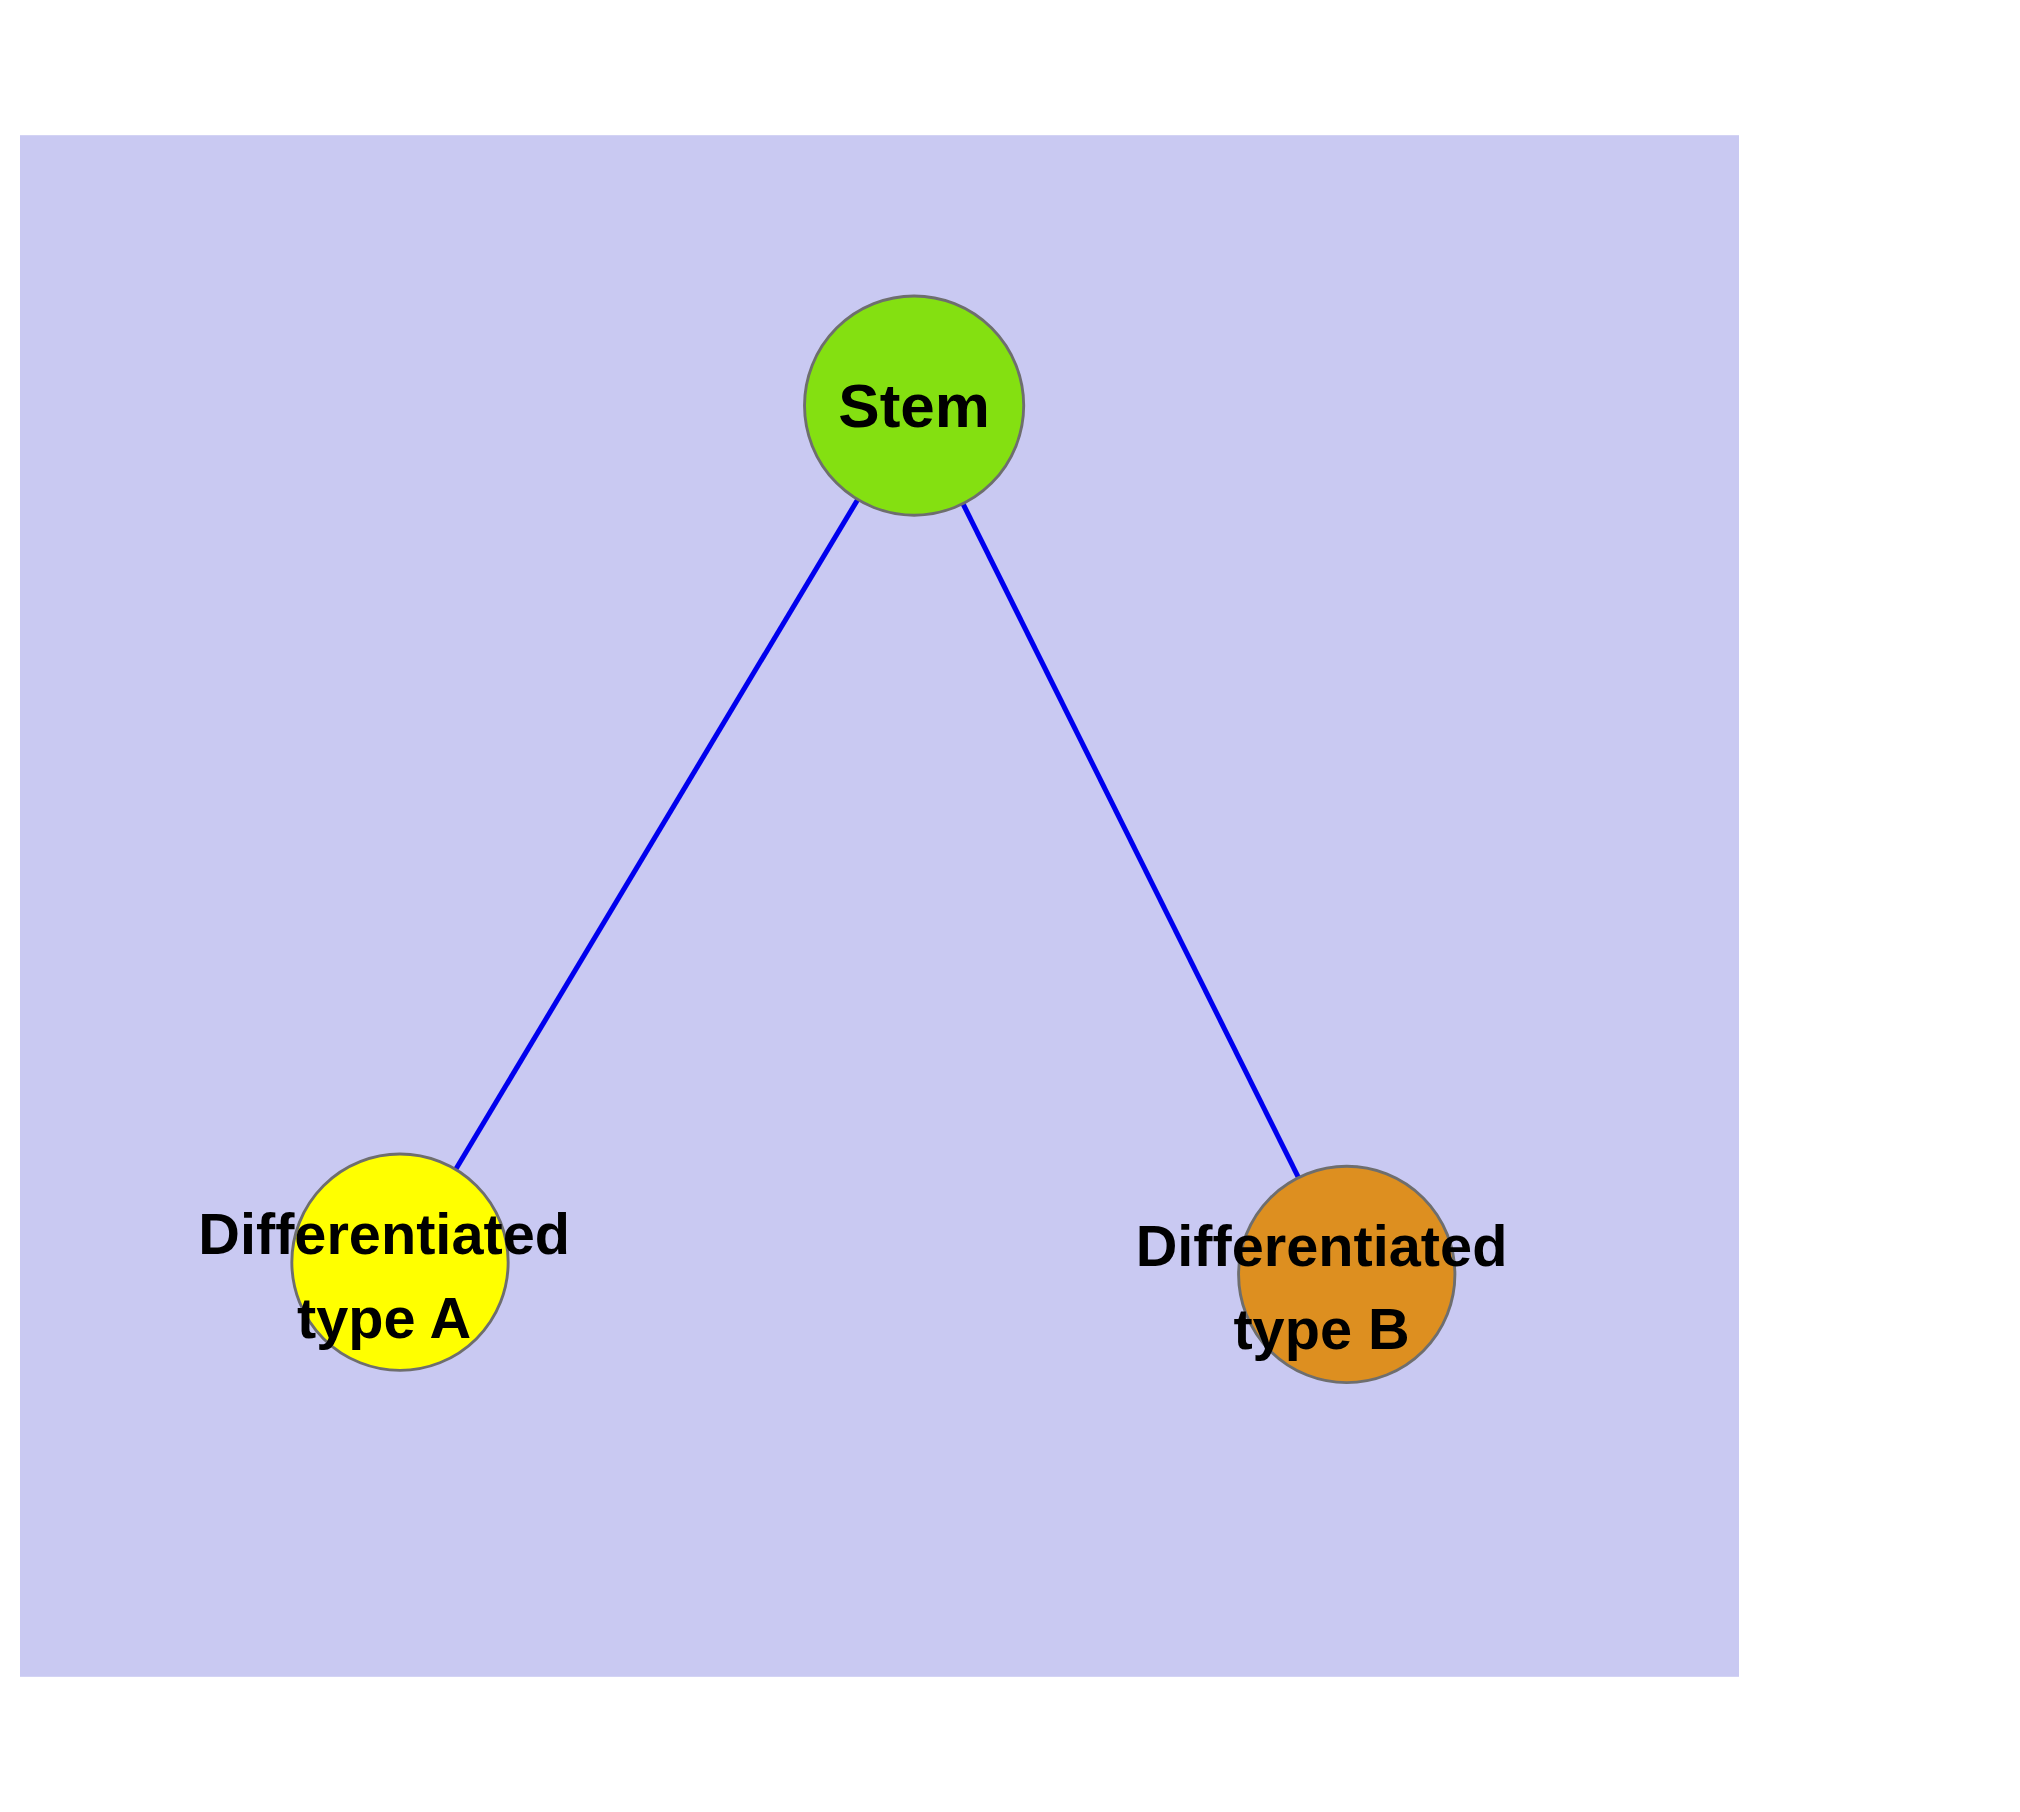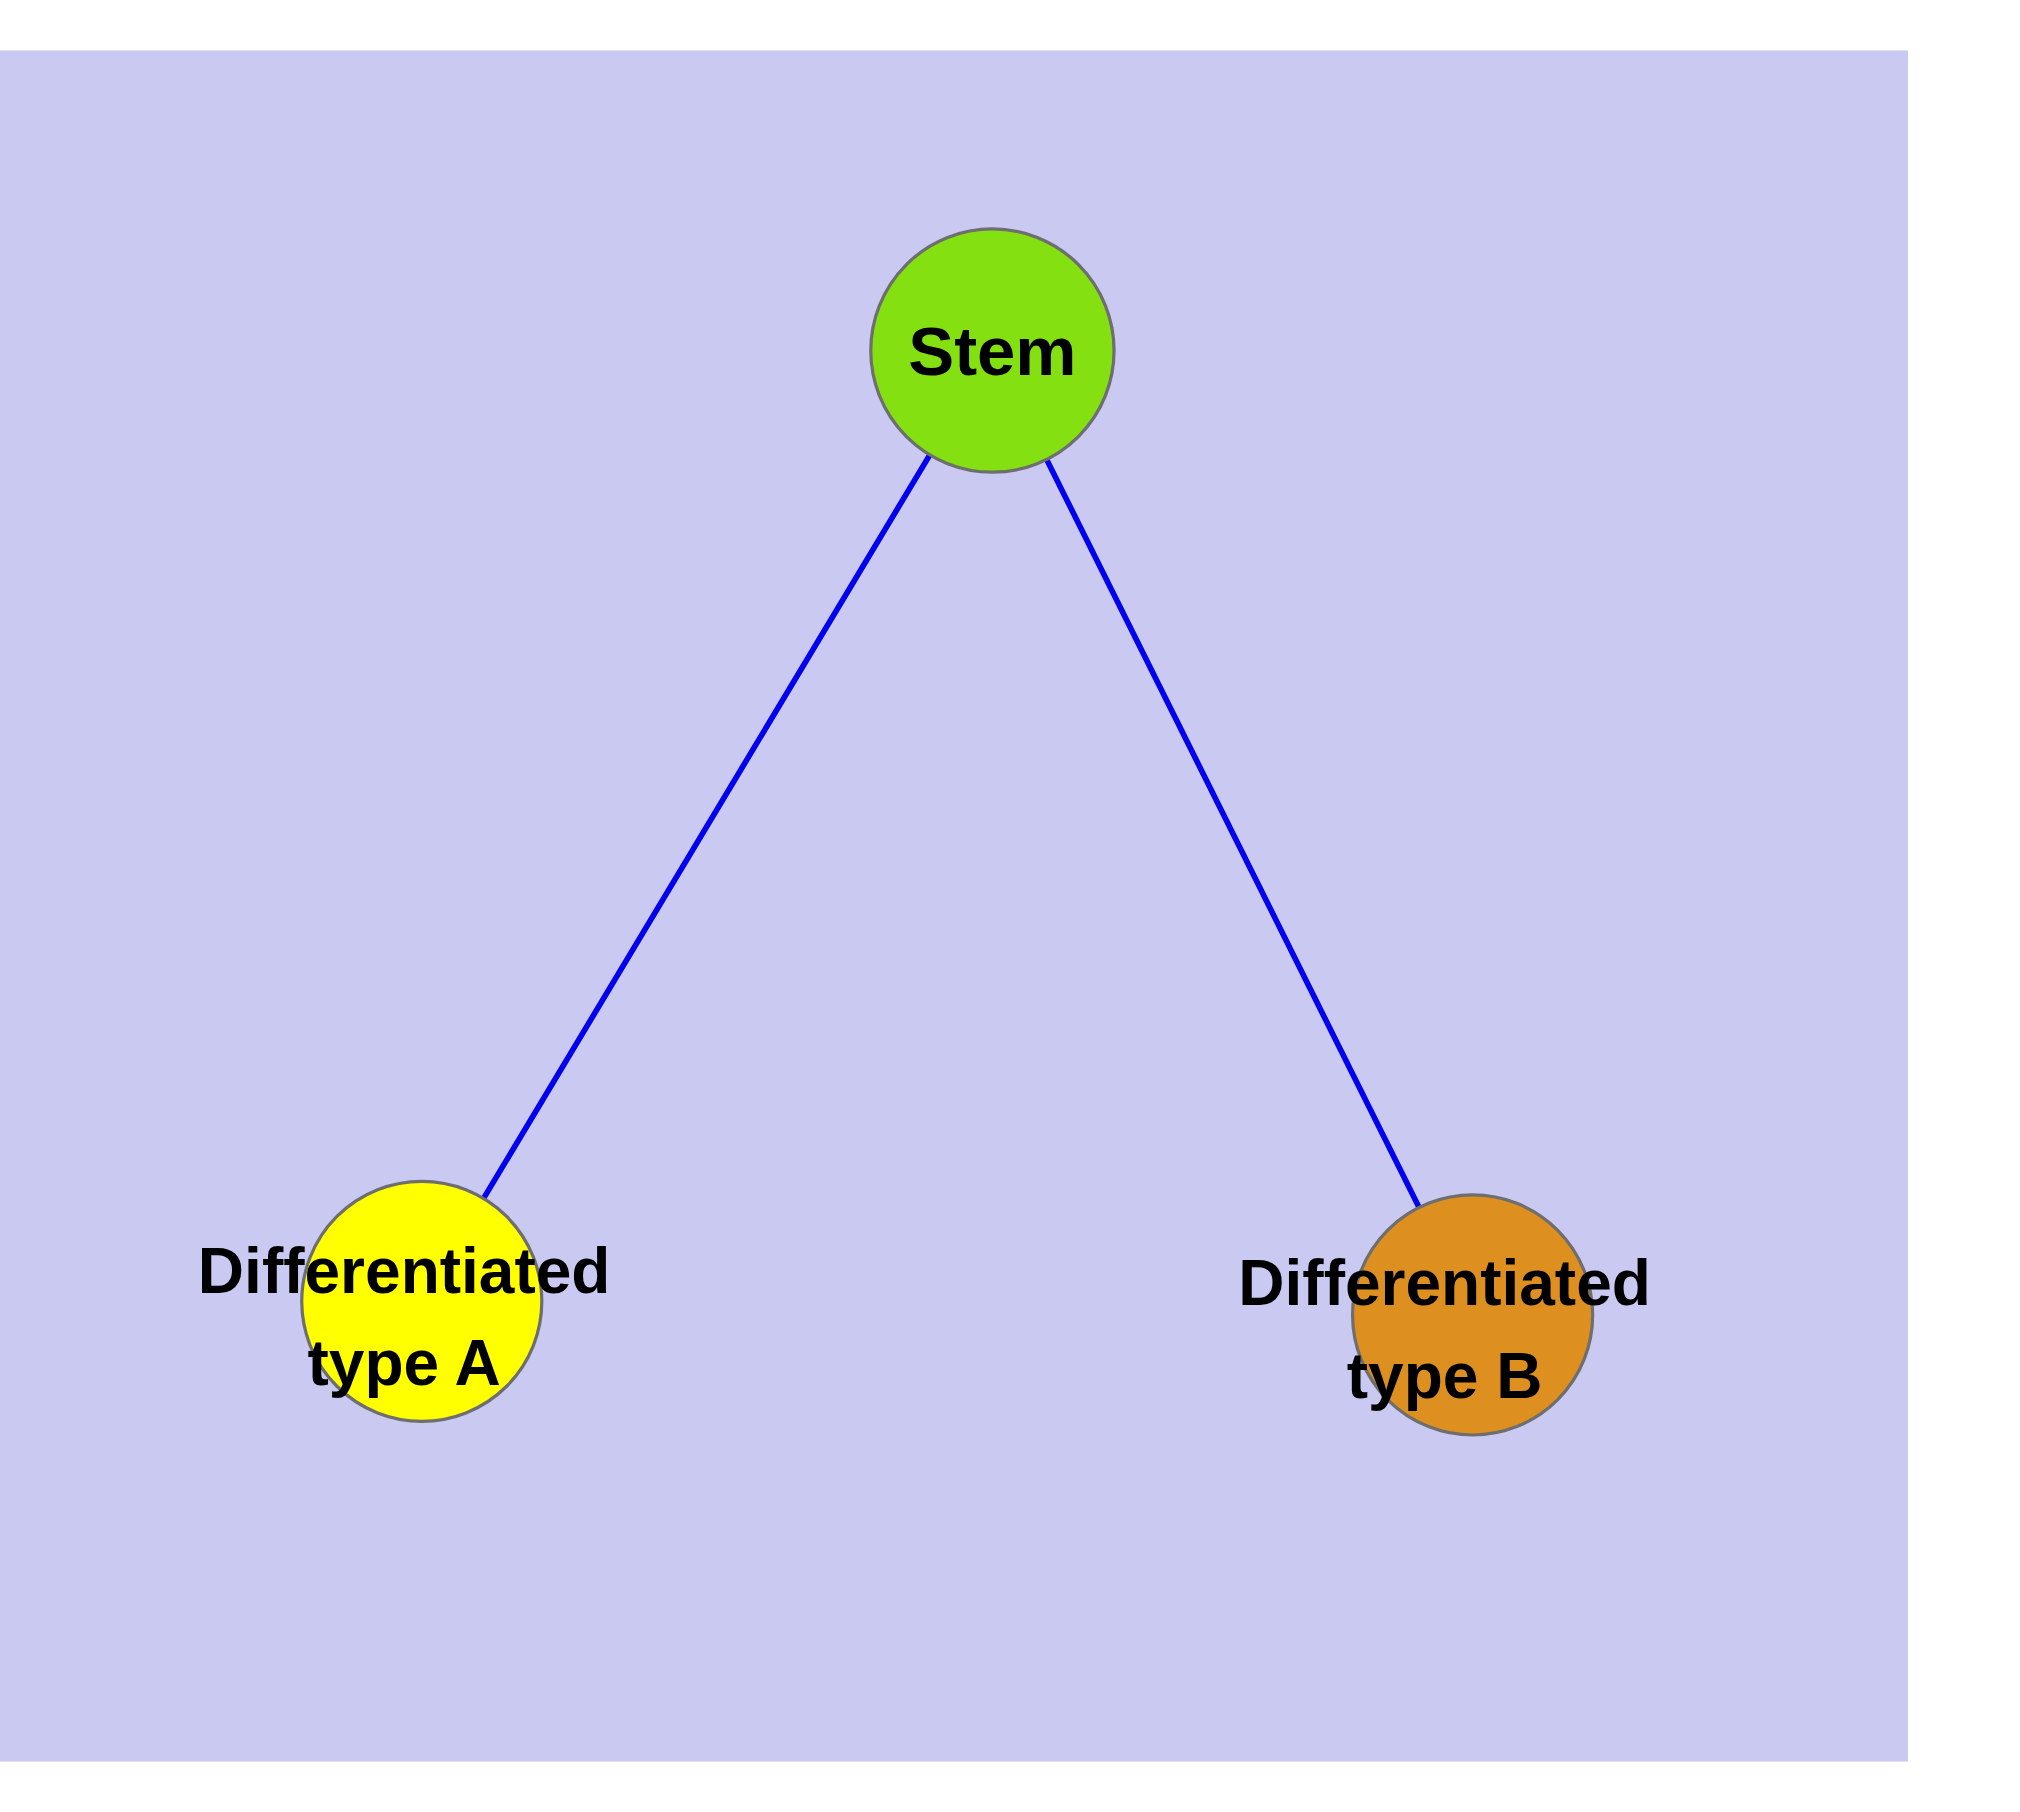--- a/index.html
+++ b/index.html
@@ -1,25 +1,26 @@
 <!DOCTYPE html>
 <html style="font-size:13.6px"><head>
 <meta charset="utf-8">
 <style>
   html, body {
     margin: 0;
     padding: 0;
     background: #ffffff;
   }
   .canvas {
-    width: 1908px;
+    width: 1719px;
     height: 1812px;
     position: relative;
     overflow: hidden;
     font-family: "Liberation Sans", sans-serif;
+    margin-left: 20px;
   }
   svg {
     display: block;
     width: 100%;
     height: 100%;
   }
   .edge {
     stroke-width: 7;
     fill: none;
   }

